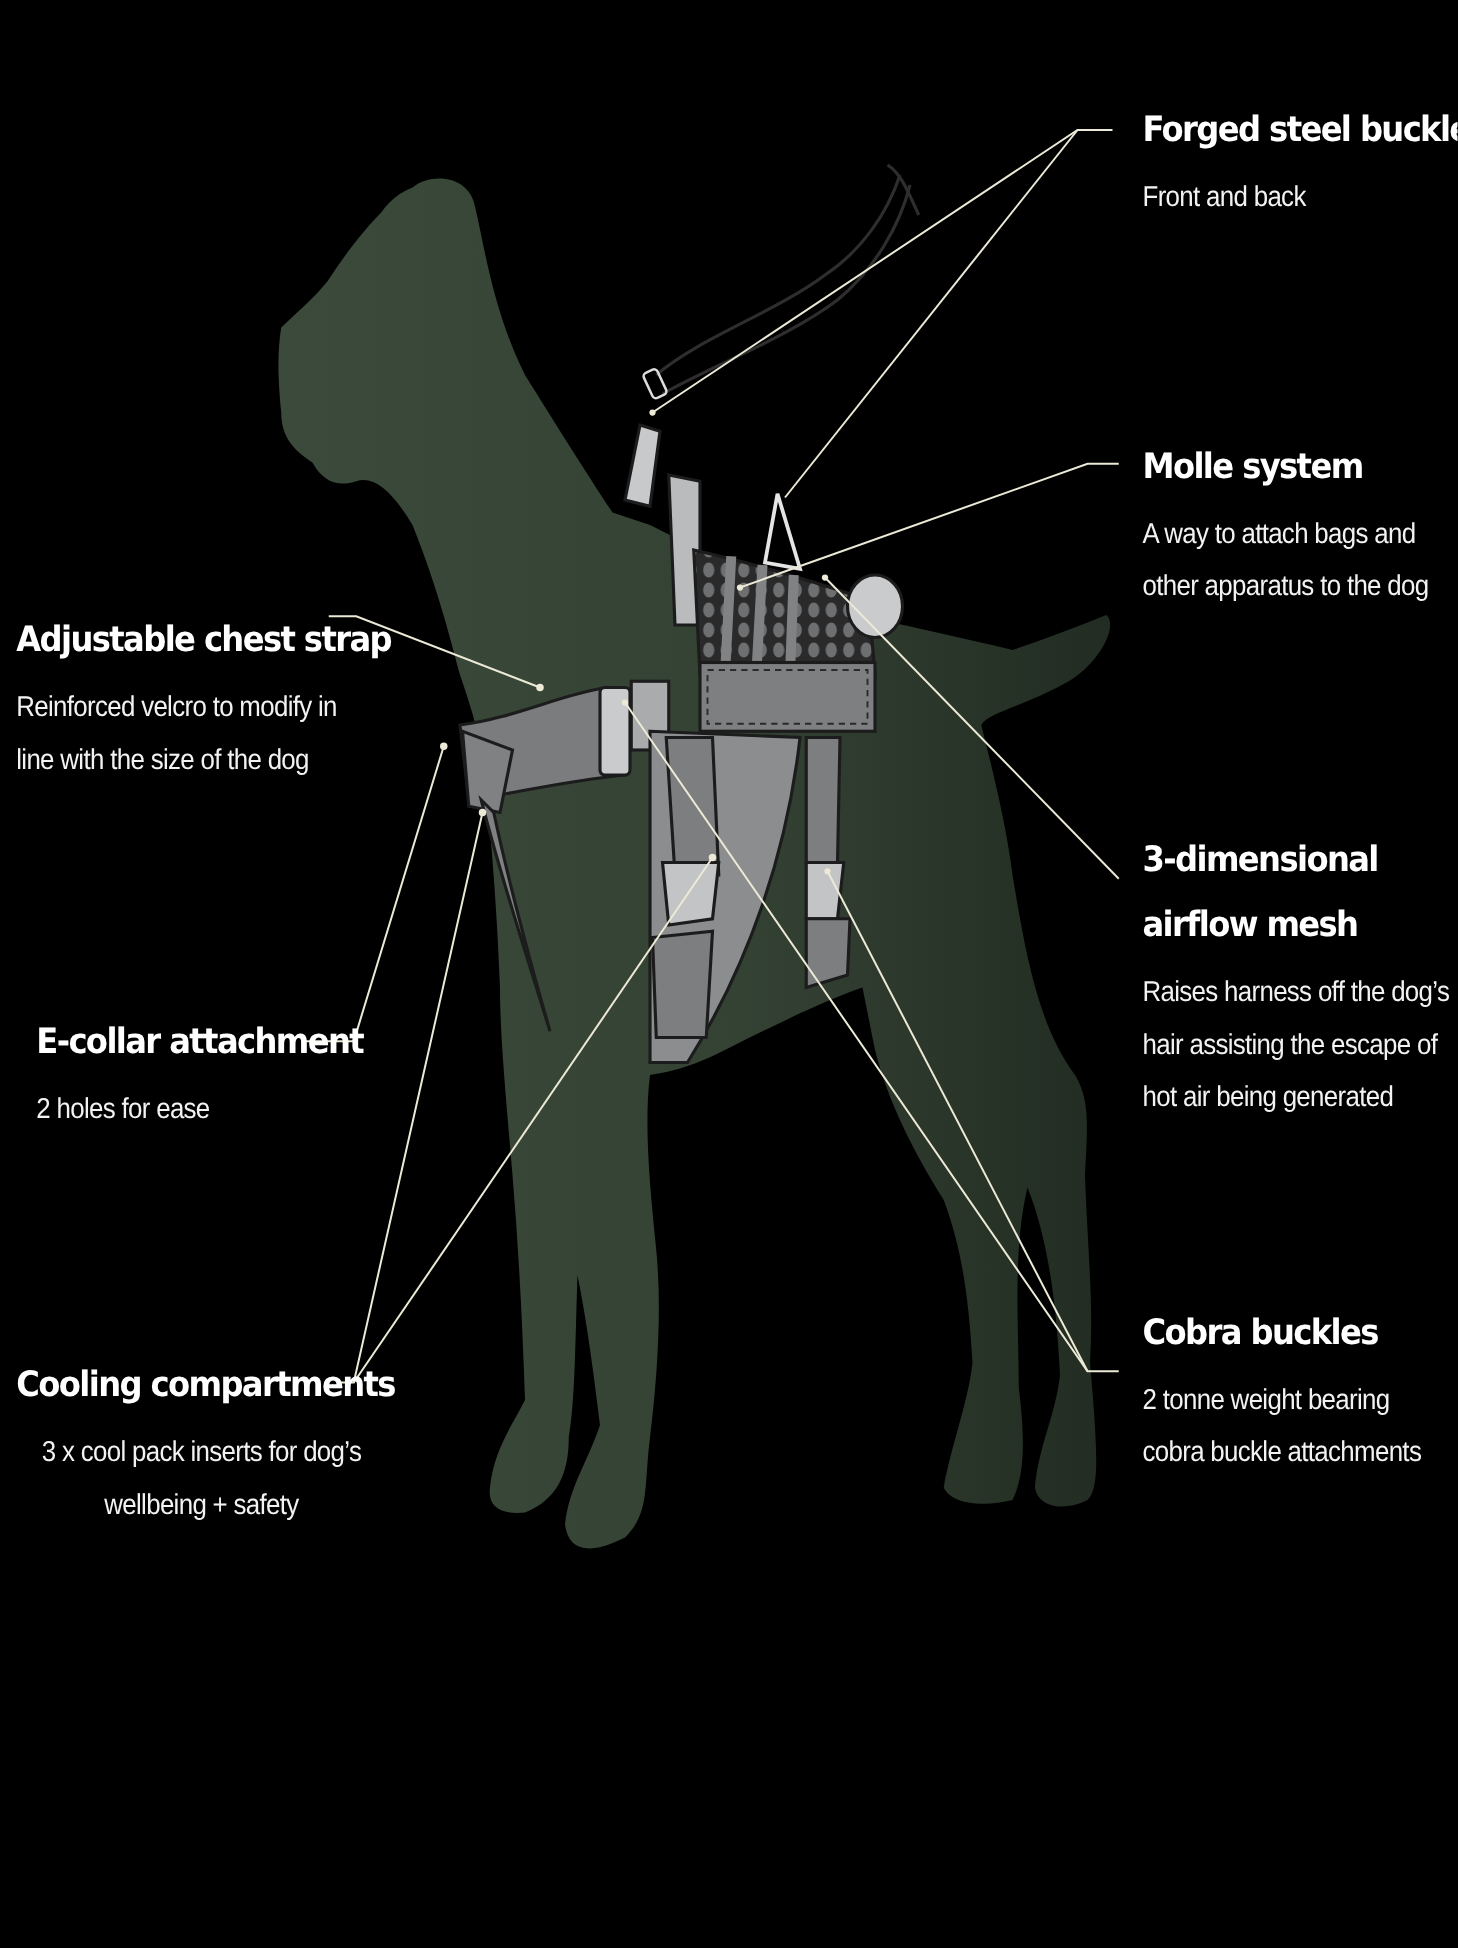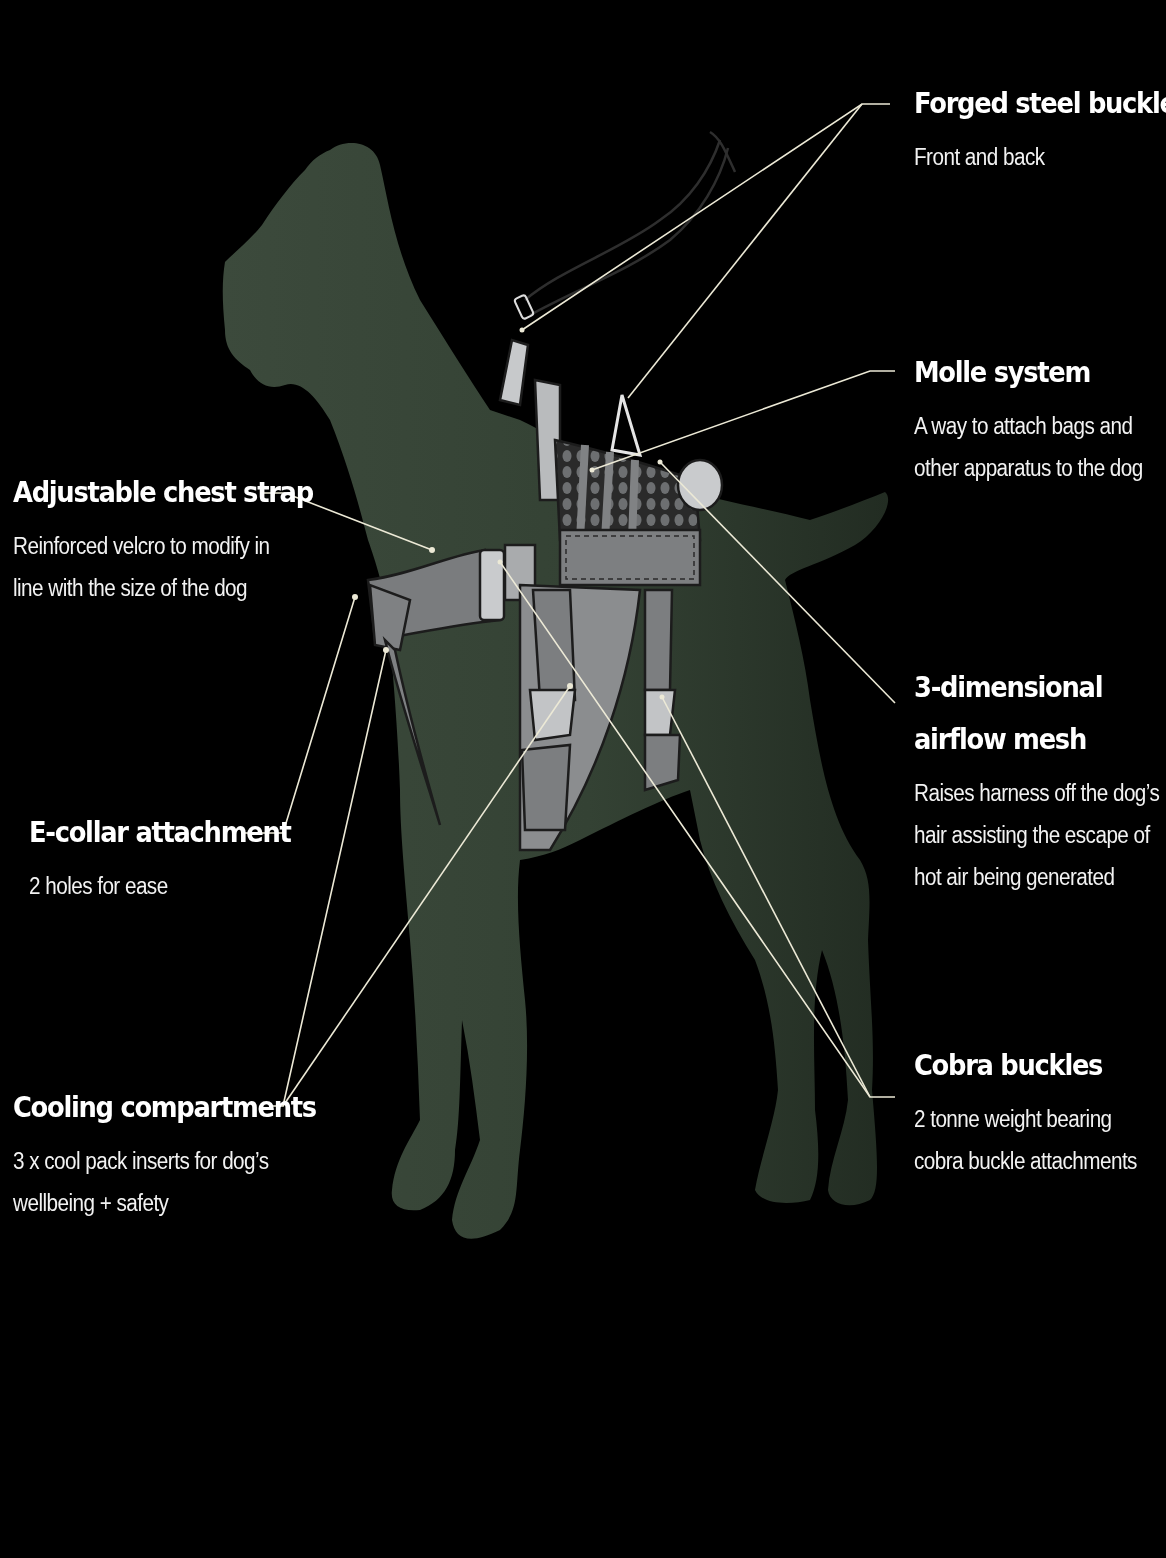--- a/index.html
+++ b/index.html
@@ -199,21 +199,21 @@
 </div>
 
 <div class="label" style="left:914px; top:347px;">
   <div class="label-title">Molle system</div>
   <div class="label-desc">
     <span class="desc-line">A way to attach bags and</span>
     <span class="desc-line">other apparatus to the dog</span>
   </div>
 </div>
 
-<div class="label" style="left:13px; top:467px;">
+<div class="label" style="left:13px; top:486px;">
   <div class="label-title">Adjustable chest strap</div>
   <div class="label-desc">
     <span class="desc-line">Reinforced velcro to modify in</span>
     <span class="desc-line">line with the size of the dog</span>
   </div>
 </div>
 
 <div class="label" style="left:914px; top:662px;">
   <div class="label-title">3-dimensional</div>
   <div class="label-title">airflow mesh</div>
@@ -224,21 +224,21 @@
   </div>
 </div>
 
 <div class="label" style="left:29px; top:807px;">
   <div class="label-title">E-collar attachment</div>
   <div class="label-desc">
     <span class="desc-line">2 holes for ease</span>
   </div>
 </div>
 
-<div class="label" style="left:13px; top:1082px;">
+<div class="label" style="left:13px; top:1082px;text-align:center;">
   <div class="label-title">Cooling compartments</div>
   <div class="label-desc">
     <span class="desc-line">3 x cool pack inserts for dog’s</span>
     <span class="desc-line">wellbeing + safety</span>
   </div>
 </div>
 
 <div class="label" style="left:914px; top:1040px;">
   <div class="label-title">Cobra buckles</div>
   <div class="label-desc">

